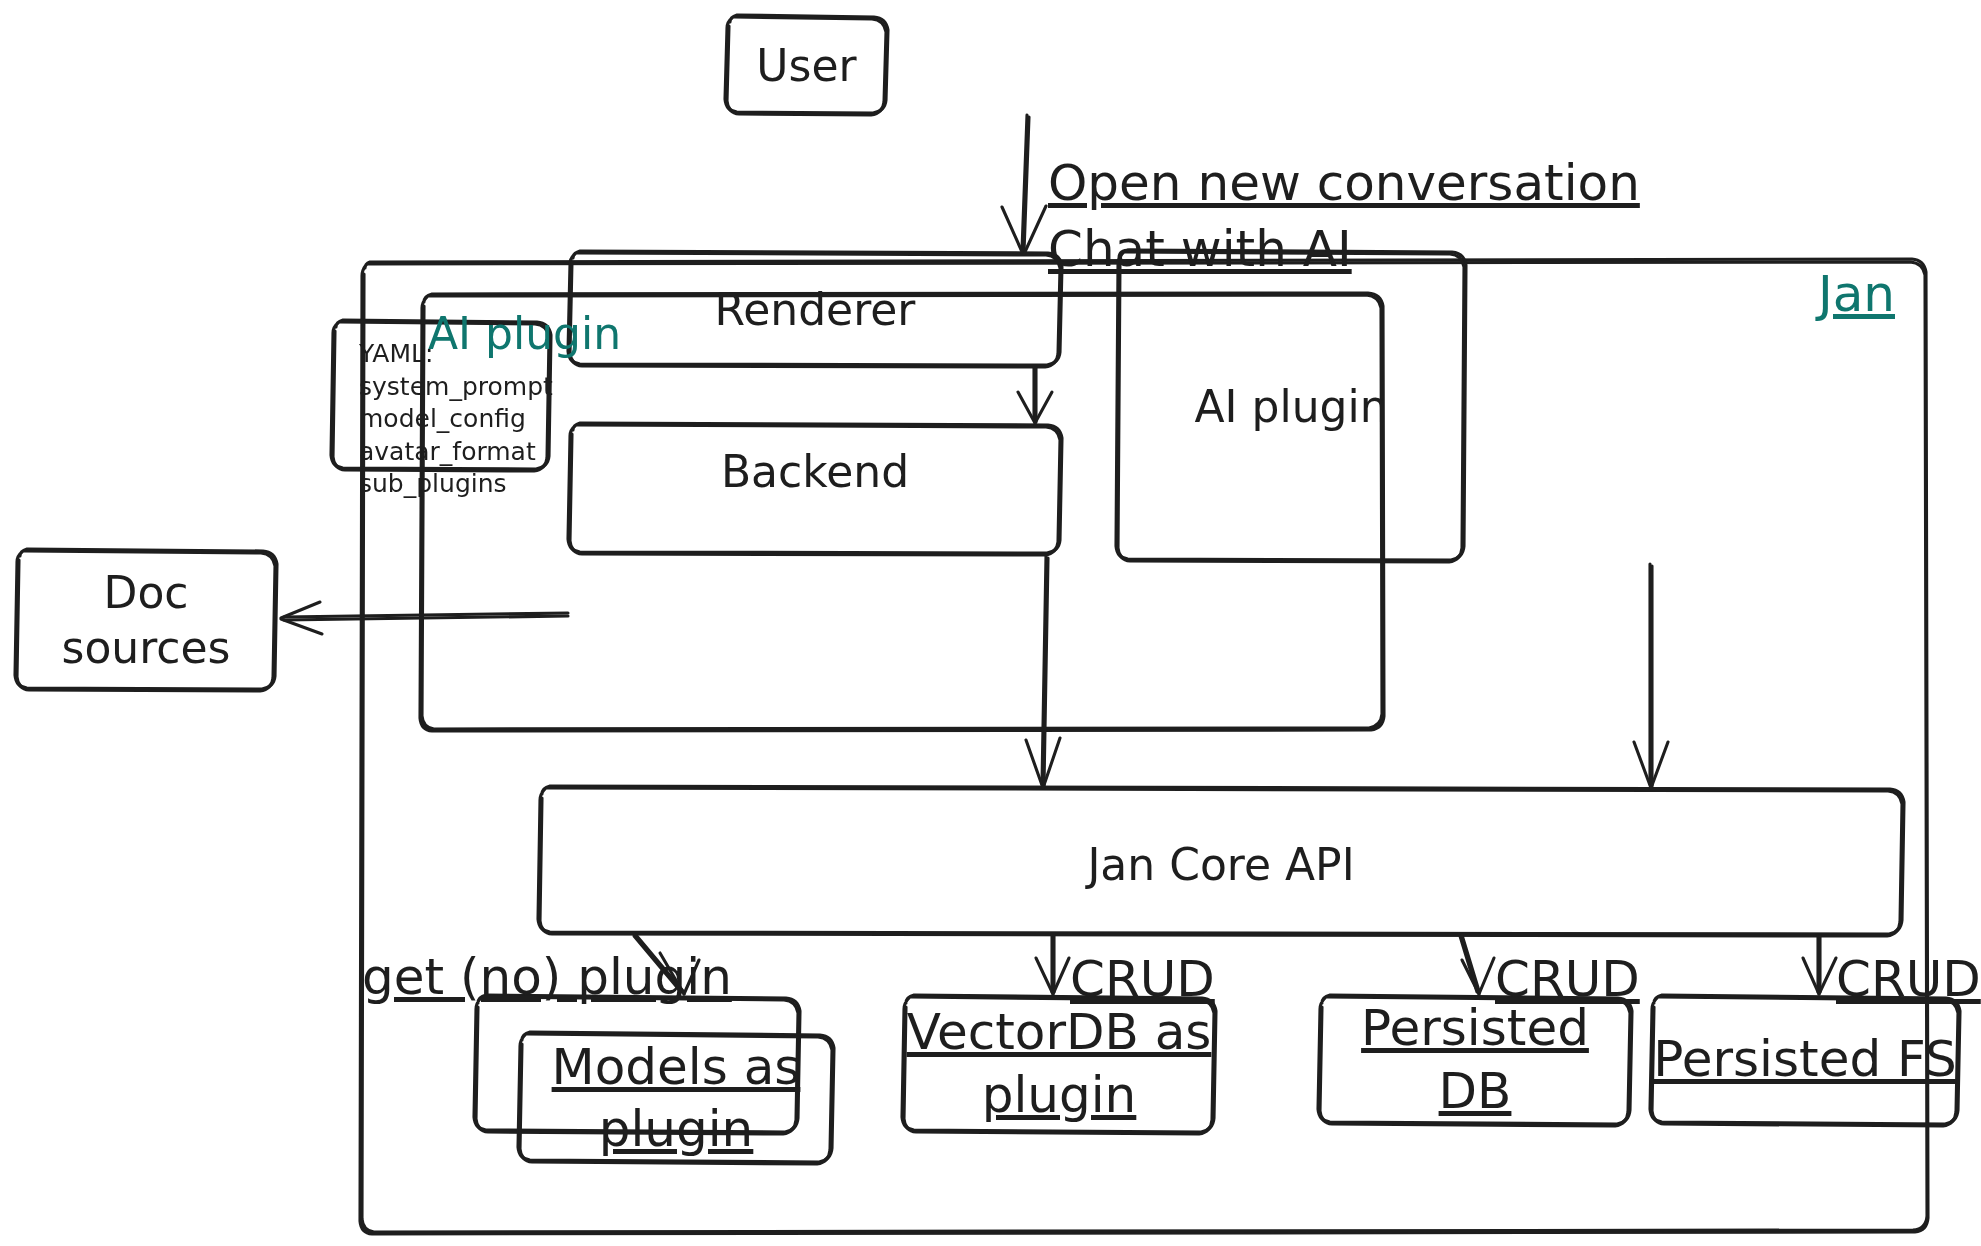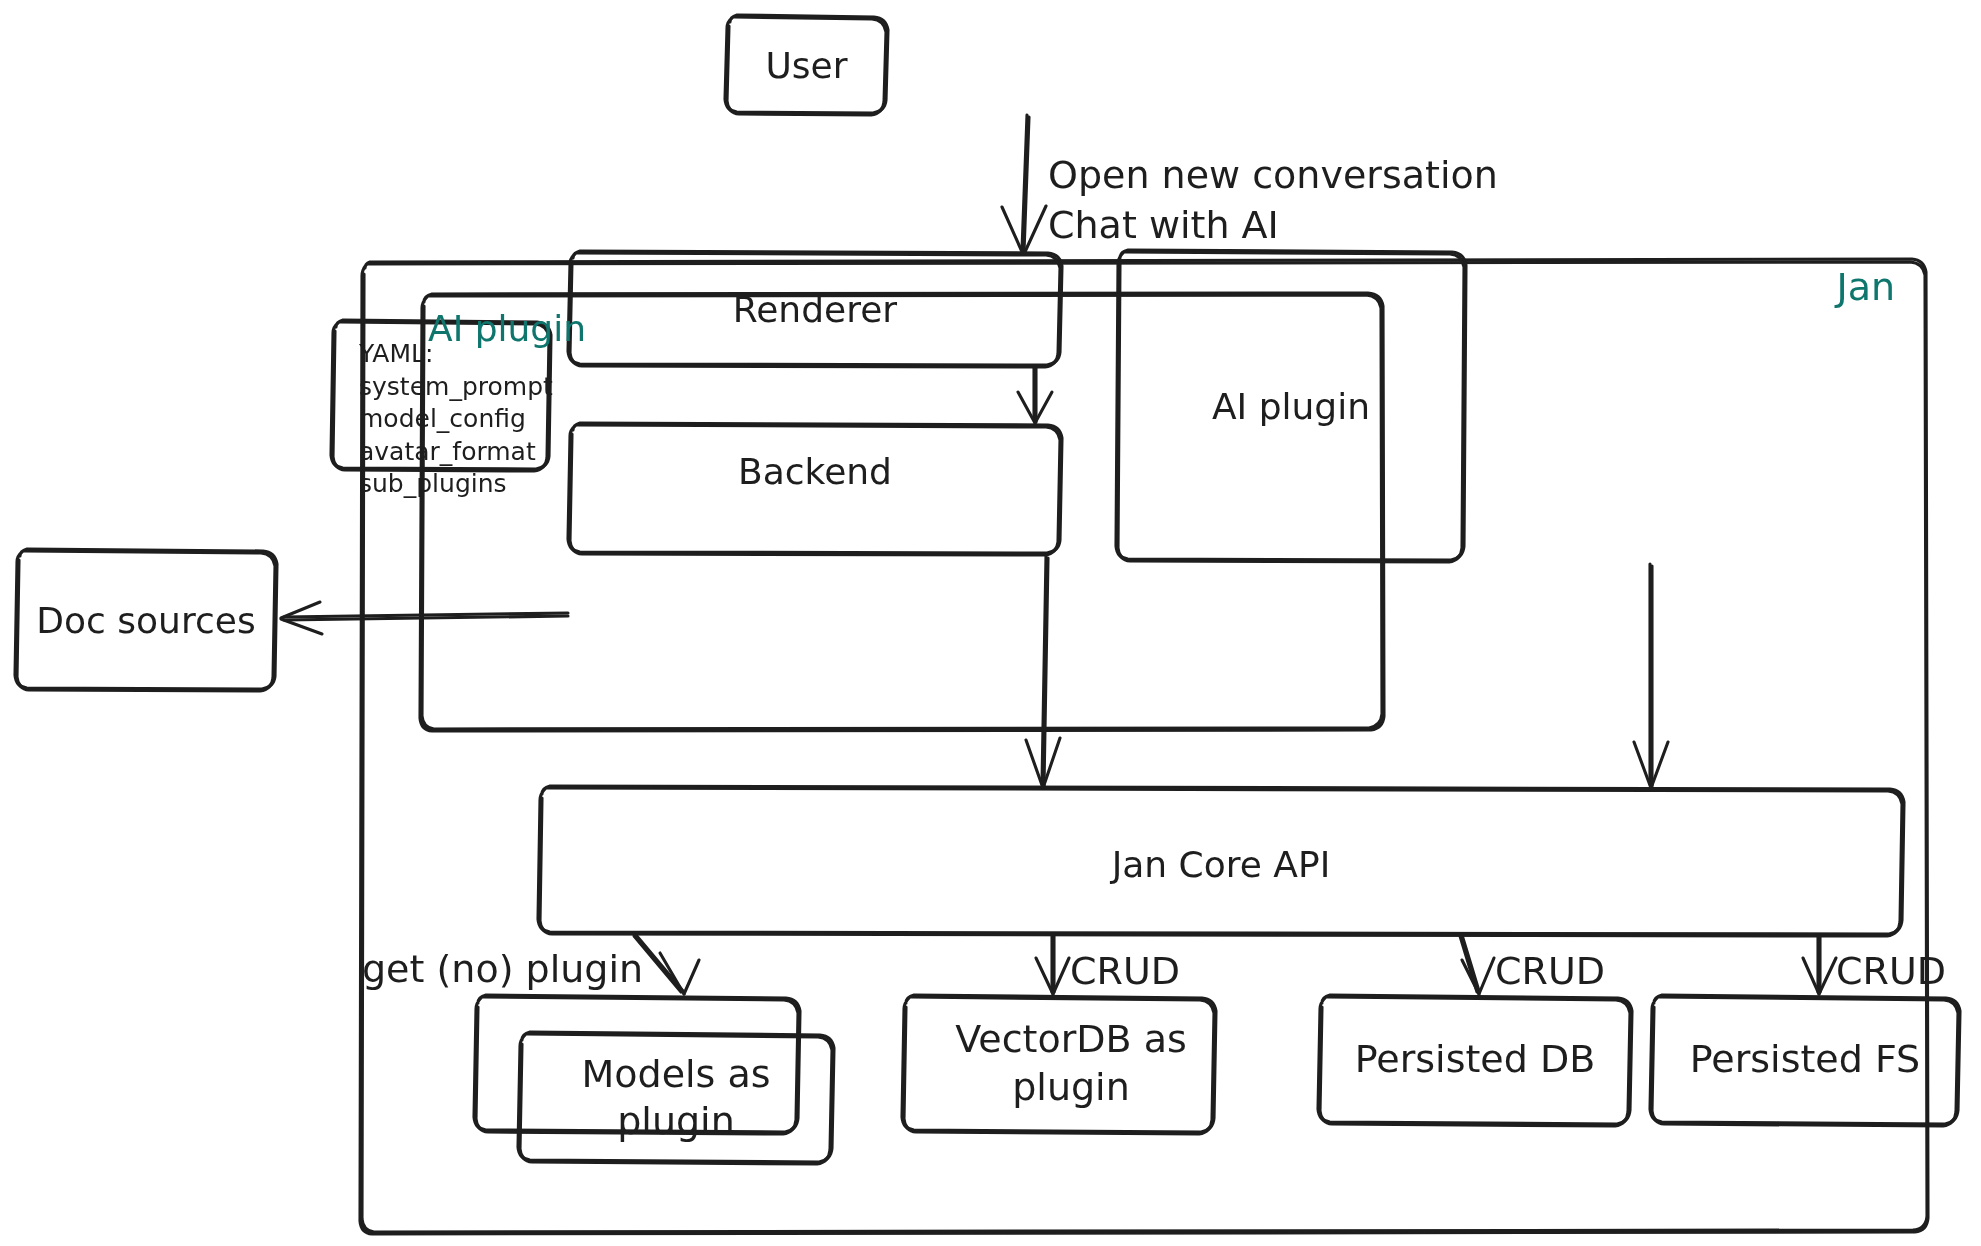--- a/index.html
+++ b/index.html
@@ -4,22 +4,22 @@
 <style>
   html,body{margin:0;padding:0;background:#ffffff;}
   #stage{position:relative;width:1981px;height:1246px;background:#ffffff;overflow:hidden;
          font-family:"DejaVu Sans","Liberation Sans",sans-serif;}
   svg.layer{position:absolute;left:0;top:0;width:1981px;height:1246px;}
   .node-label{position:absolute;display:flex;align-items:center;justify-content:center;
               text-align:center;color:#1e1e1e;pointer-events:none;line-height:1.25;}
   .edge-label{position:absolute;color:#1e1e1e;line-height:1.32;white-space:pre;}
   .yaml-label{position:absolute;color:#1e1e1e;line-height:1.30;white-space:pre;}
   .container-label{position:absolute;color:#0f766e;white-space:pre;}
-  .f48{font-size:36px;}
-  .f40{font-size:38px;}
+  .f48{font-size:44px;}
+  .f40{font-size:50px;text-decoration:underline;}
   .f26{font-size:25px;margin-left:7px;}
 </style>
 </head>
 <body>
 
 <div id="stage">
 
   <svg class="layer" viewBox="0 0 1981 1246" xmlns="http://www.w3.org/2000/svg" fill="none" stroke="#1e1e1e" stroke-width="3.1" stroke-linecap="round" stroke-linejoin="round">
 
     <g>
@@ -186,20 +186,20 @@
 
   <div class="edge-label f40" style="left:1070px;top:946px;">CRUD</div>
 
   <div class="edge-label f40" style="left:1495px;top:946px;">CRUD</div>
 
   <div class="edge-label f40" style="left:1836px;top:946px;">CRUD</div>
 
   <div class="node-label f40" style="left:520px;top:1034px;width:312px;height:128px;">Models as
 plugin</div>
 
-  <div class="node-label f40" style="left:902px;top:995px;width:314px;height:137px;padding-left:12px;">VectorDB as
+  <div class="node-label f40" style="left:902px;top:995px;width:314px;height:137px;">VectorDB as
 plugin</div>
 
   <div class="node-label f40" style="left:1318px;top:995px;width:314px;height:129px;">Persisted DB</div>
 
   <div class="node-label f40" style="left:1650px;top:995px;width:310px;height:129px;">Persisted FS</div>
 
 </div>
 
 </body></html>

